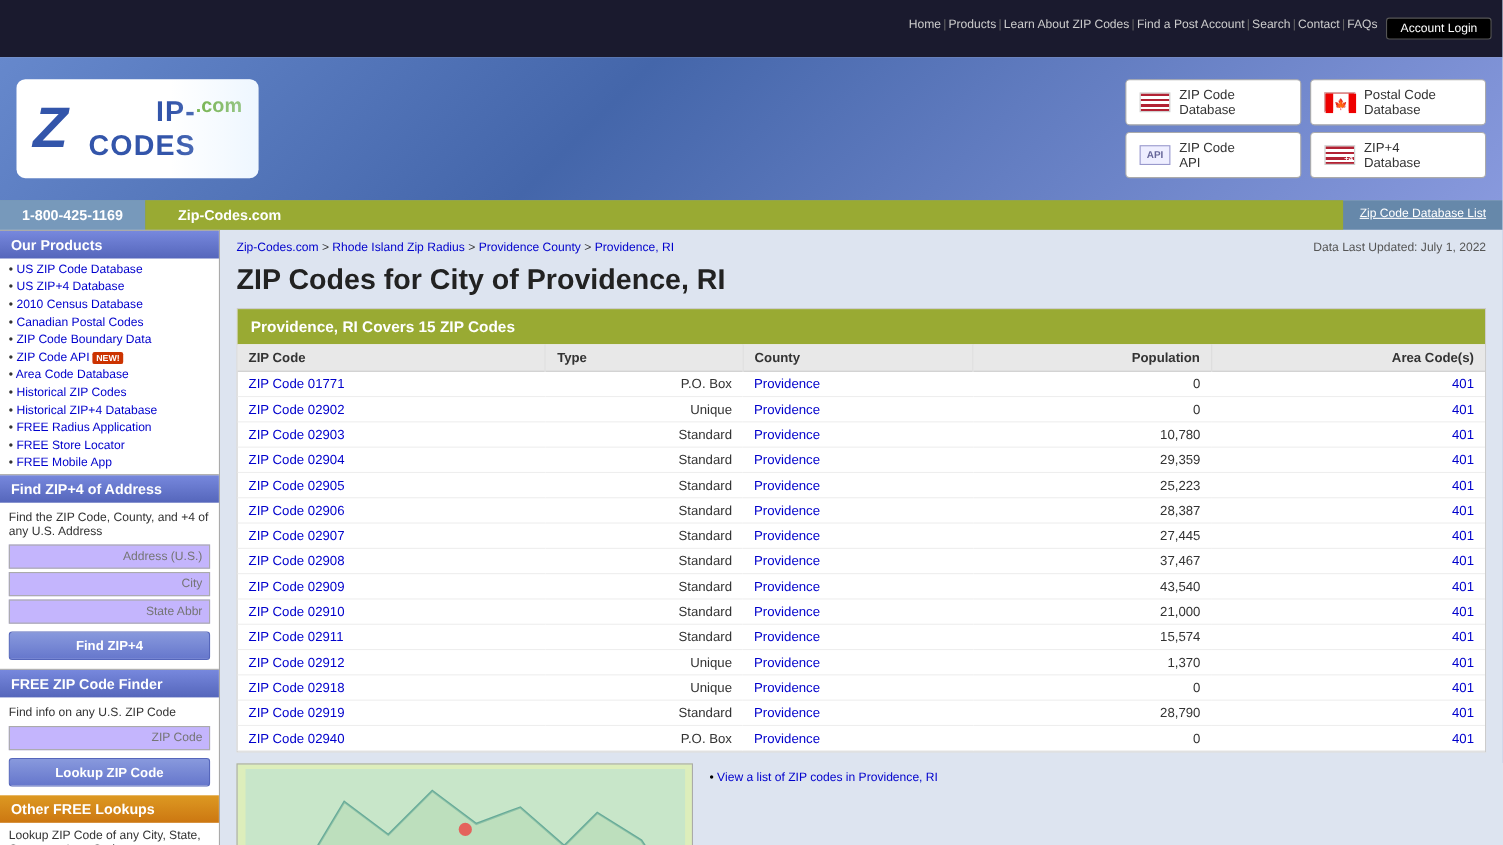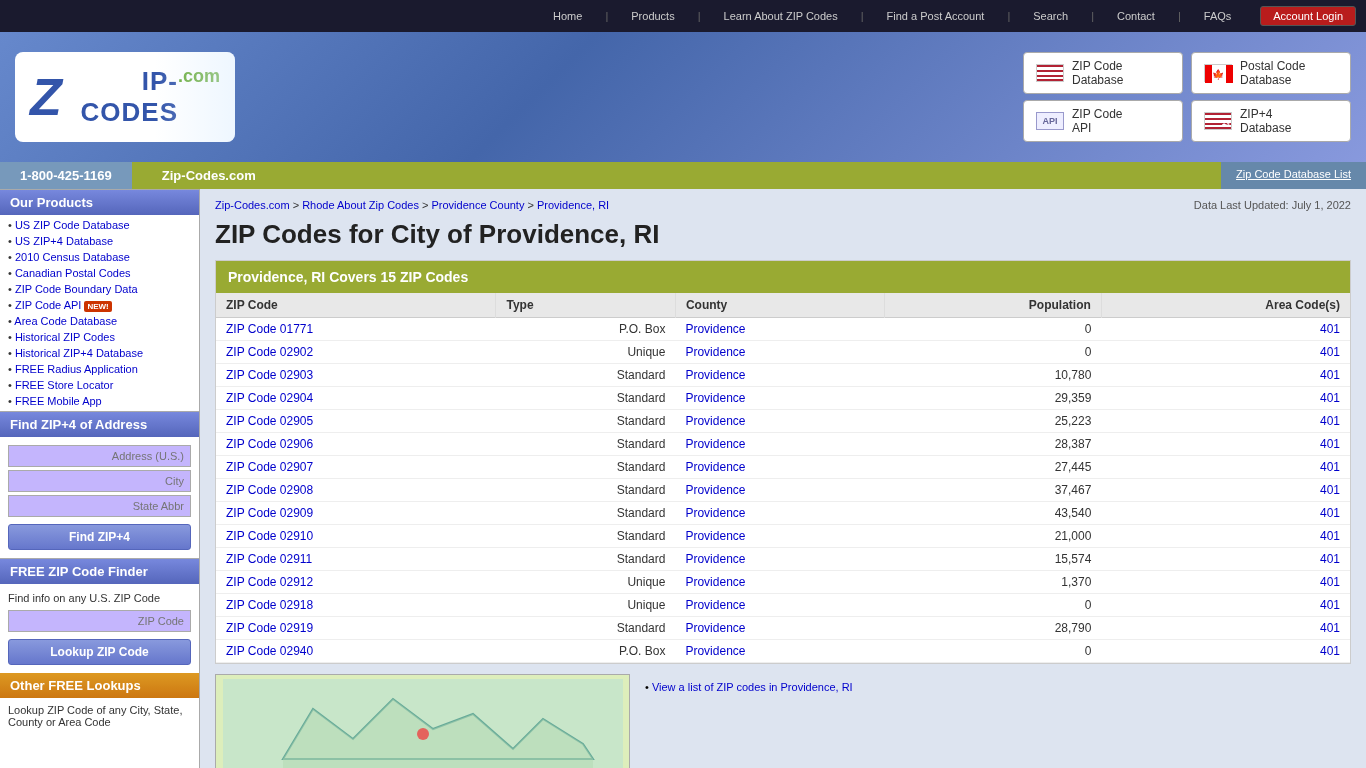--- a/index.html
+++ b/index.html
@@ -3,30 +3,29 @@
   <meta charset="utf-8">
   <style>
     * { margin: 0; padding: 0; box-sizing: border-box; }
     body { font-family: Arial, sans-serif; font-size: 12px; background: #c8d4e8; width: 1366px; }
 
     
     #top-nav {
       background: #1a1a2e;
       color: #ccc;
       font-size: 11px;
-      padding: 6px 10px;
-      display: flex;
-      align-items: center;
+      padding: 16px 10px;
+      display: flex;
       justify-content: flex-end;
-      gap: 21px;
+      gap: 0;
     }
     #top-nav a { color: #ccc; text-decoration: none; }
     #top-nav .sep { color: #666; margin: 0 2px; }
     #account-login-btn {
-      background: #b91c1c;
+      background: #000000;
       border: 1px solid #555;
       color: #fff;
       padding: 3px 12px;
       font-size: 11px;
       cursor: pointer;
       margin-left: 8px;
       border-radius: 3px;
     }
 
     
@@ -427,20 +426,21 @@
       <li><a>Area Code Database</a></li>
       <li><a>Historical ZIP Codes</a></li>
       <li><a>Historical ZIP+4 Database</a></li>
       <li><a>FREE Radius Application</a></li>
       <li><a>FREE Store Locator</a></li>
       <li><a>FREE Mobile App</a></li>
     </ul>
 
     <div class="sidebar-section-title">Find ZIP+4 of Address</div>
     <div class="find-section">
+      <p>Find the ZIP Code, County, and +4 of any U.S. Address</p>
       <input class="find-input" type="text" placeholder="Address (U.S.)" style="">
       <input class="find-input" type="text" placeholder="City" style="">
       <input class="find-input" type="text" placeholder="State Abbr" style="">
       <button class="find-btn">Find ZIP+4</button>
     </div>
 
     <div class="sidebar-section-title">FREE ZIP Code Finder</div>
     <div class="find-section">
       <p>Find info on any U.S. ZIP Code</p>
       <input class="find-input" type="text" placeholder="ZIP Code" style="">
@@ -448,21 +448,21 @@
     </div>
 
     <div class="other-lookups-title">Other FREE Lookups</div>
     <div class="other-lookups-content">Lookup ZIP Code of any City, State, County or Area Code</div>
   </div>
 
   <div id="content">
     <div id="breadcrumb">
       <span id="data-updated">Data Last Updated: July 1, 2022</span>
       <a>Zip-Codes.com</a> &gt;
-      <a>Rhode About Zip Codes</a> &gt;
+      <a>Rhode Island Zip Radius</a> &gt;
       <a>Providence County</a> &gt;
       <a>Providence, RI</a>
     </div>
 
     <h1 id="page-title">ZIP Codes for City of Providence, RI</h1>
 
     <div id="table-section">
       <div id="table-header-row">Providence, RI Covers 15 ZIP Codes</div>
       <table id="zip-table">
         <thead>

